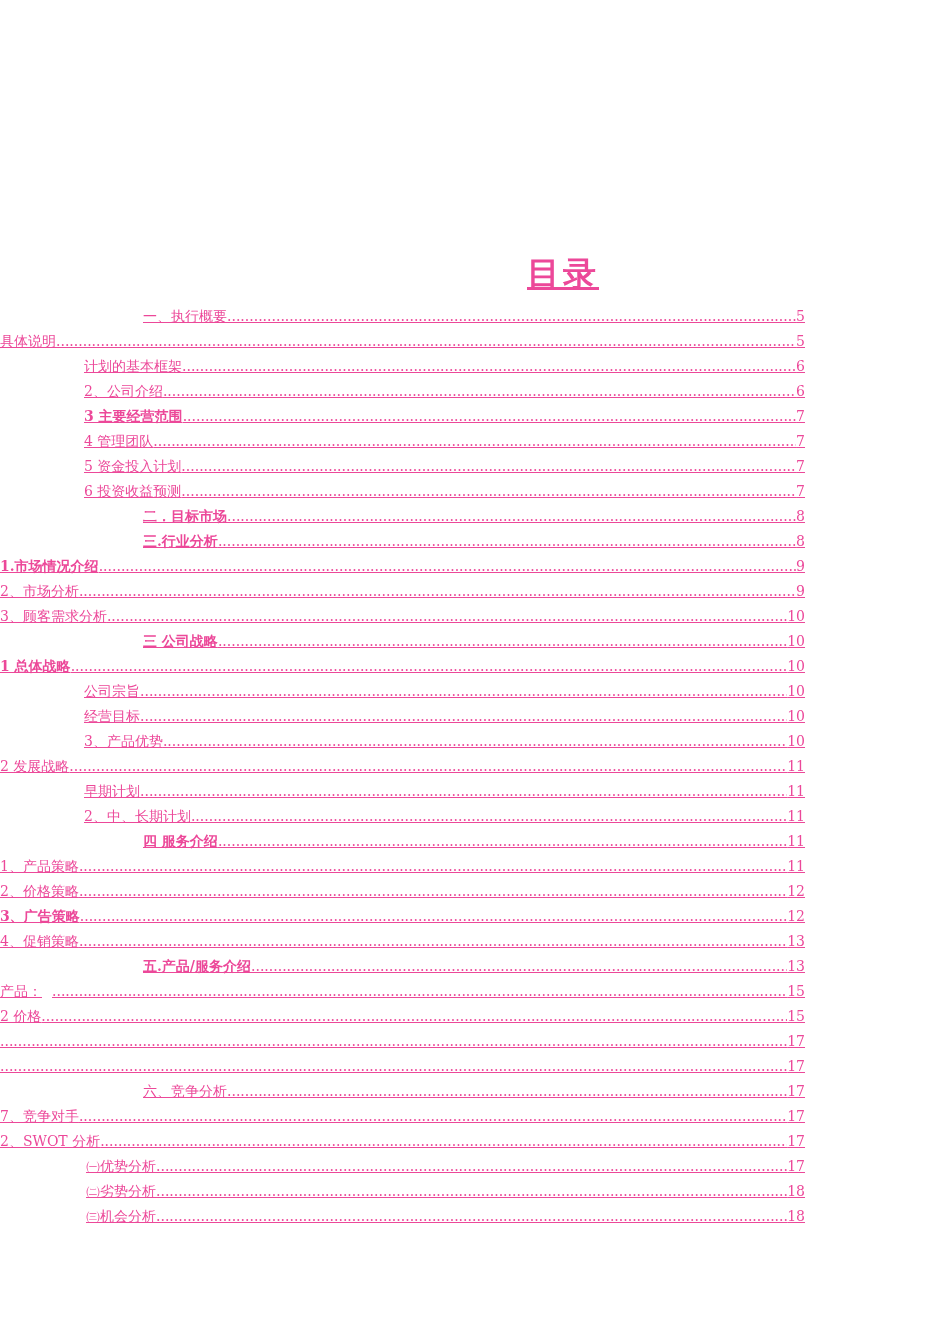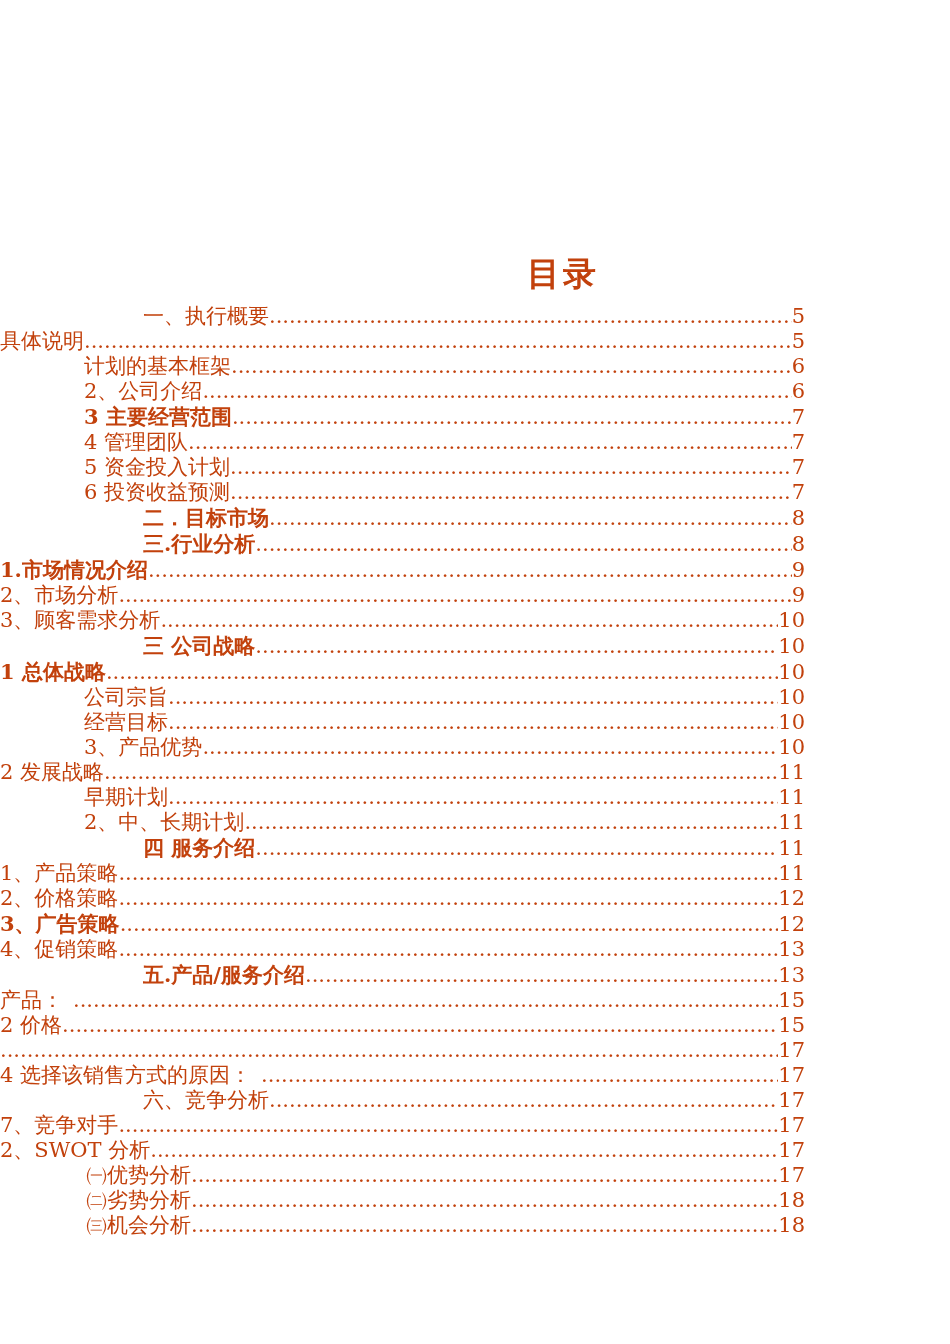--- a/index.html
+++ b/index.html
@@ -5,40 +5,41 @@
   html, body {
     margin: 0;
     padding: 0;
     background: #ffffff;
   }
   .page {
     position: relative;
     width: 950px;
     height: 1344px;
     background: #ffffff;
-    color: #c2410c;
+    color: #ec4899;
     overflow: hidden;
     font-family: "DejaVu Serif", "Liberation Serif", serif;
+    text-decoration: underline;
   }
   .doc-title {
     padding-top: 252px;
     padding-left: 176px;      
     text-align: center;
     font-size: 33px;
     font-weight: 700;
     line-height: 43px;
     letter-spacing: 3px;
   }
   .toc {
     margin-top: 9px;
   }
   .row {
     display: flex;
     align-items: baseline;
-    font-size: 21px;
+    font-size: 14px;
     line-height: 25px;
     padding-right: 145px;     
   }
   .lvl1 { padding-left: 143px; }
   .lvl2 { }
   .lvl3 { padding-left: 84px; }
   .tight { padding-left: 86px; text-align: right; }   
   .t { white-space: nowrap; }
   .b .t { font-weight: 700; }
   .gap .t { margin-right: 10px; }   
@@ -232,21 +233,20 @@
         <span class="leader">....................................................................................................................................................................................................................................................................</span>
         <span class="p">15</span>
       </div>
 
     <div class="row lvl2 gap">
         <span class="leader">....................................................................................................................................................................................................................................................................</span>
         <span class="p">17</span>
       </div>
 
     <div class="row lvl2 gap">
-        <span class="t">4 选择该销售方式的原因：</span>
         <span class="leader">....................................................................................................................................................................................................................................................................</span>
         <span class="p">17</span>
       </div>
 
     <div class="row lvl1">
         <span class="t">六、竞争分析</span>
         <span class="leader">....................................................................................................................................................................................................................................................................</span>
         <span class="p">17</span>
       </div>
 

